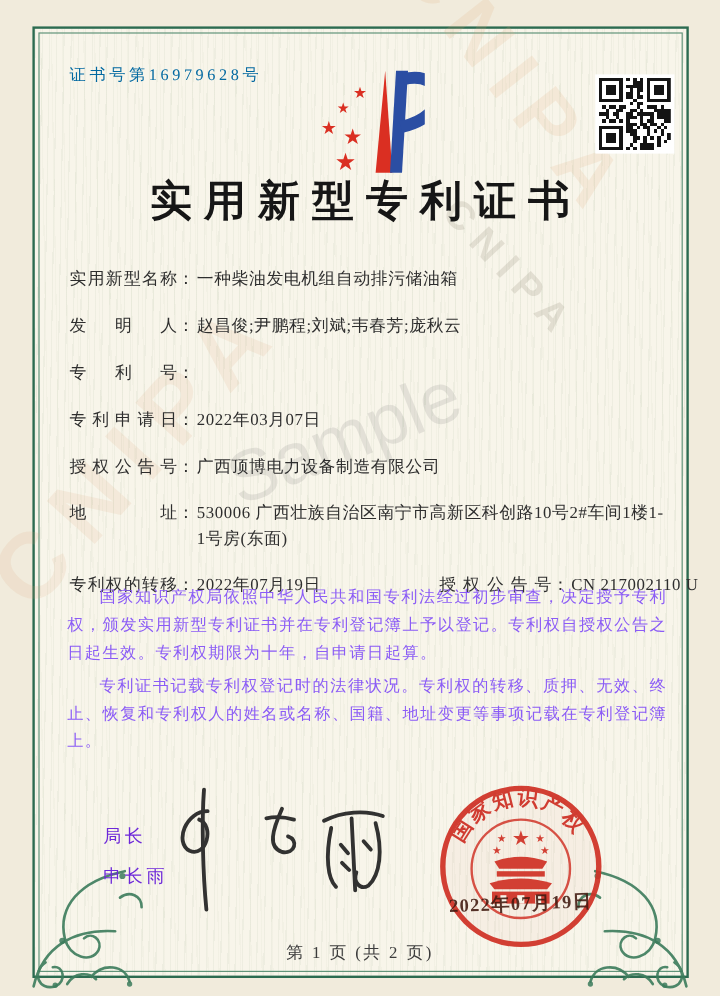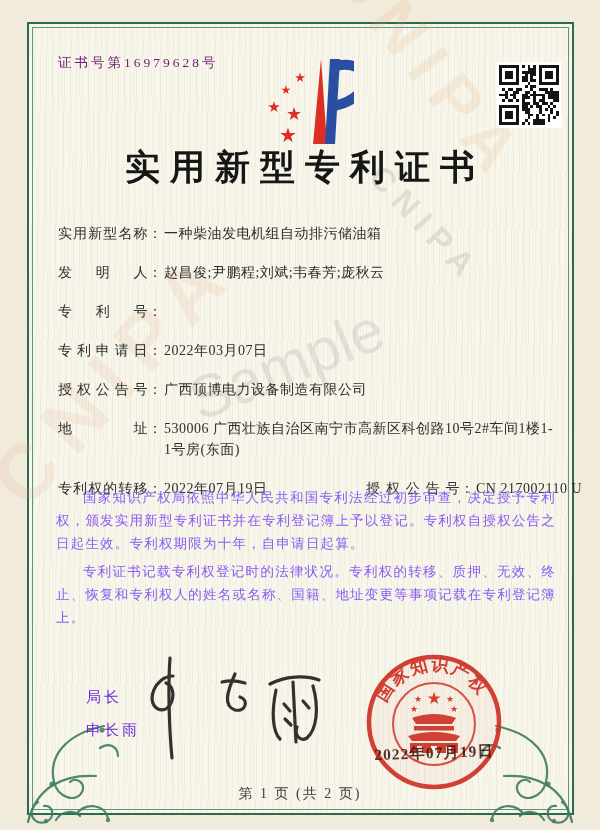--- a/index.html
+++ b/index.html
@@ -11,21 +11,21 @@
          repeating-linear-gradient(89deg, rgba(170,185,150,0.07) 0 1px, rgba(0,0,0,0) 1px 9px),
          #f8f5ea;}
   .frame::after{content:"";position:absolute;inset:3px;border:1px solid #62947a;pointer-events:none;}
   
   .wm{position:absolute;font-family:"Liberation Sans","DejaVu Sans",sans-serif;font-weight:bold;pointer-events:none;white-space:nowrap;}
   .wm-c1{top:205px;left:352px;font-size:33px;letter-spacing:9px;color:rgba(150,140,125,0.22);transform:rotate(47deg);}
   .wm-c2{top:28px;left:295px;font-size:66px;letter-spacing:14px;color:rgba(222,166,118,0.16);transform:rotate(52deg);}
   .wm-c3{top:330px;left:-45px;font-size:78px;letter-spacing:16px;color:rgba(222,166,118,0.14);transform:rotate(-48deg);}
   .wm-sample{top:330px;left:185px;font-size:60px;font-weight:normal;color:rgba(120,120,120,0.16);transform:rotate(-22deg);}
   
-  .cert-no{position:absolute;left:58px;top:54px;font-size:13.5px;letter-spacing:3px;color:#701a75;}
+  .cert-no{position:absolute;left:58px;top:54px;font-size:13.5px;letter-spacing:3px;color:#0369a1;}
   .logo{position:absolute;left:250px;top:56px;width:104px;height:92px;}
   .qr{position:absolute;left:496px;top:62px;width:66px;height:66px;background:#fff;padding:3px;box-sizing:border-box;}
   .title{position:absolute;left:0;top:144px;width:100%;text-align:center;font-size:35px;font-weight:bold;
          letter-spacing:10px;color:#161616;text-indent:10px;}
   
   .fields{position:absolute;left:58px;top:223px;width:498px;font-size:14px;color:#2e2e2e;letter-spacing:0.5px;}
   .frow{display:flex;margin-bottom:18px;line-height:21px;}
   .flabel{flex:none;width:90px;text-align:justify;text-align-last:justify;}
   .fcolon{flex:none;width:16px;}
   .fvalue{flex:1;}

